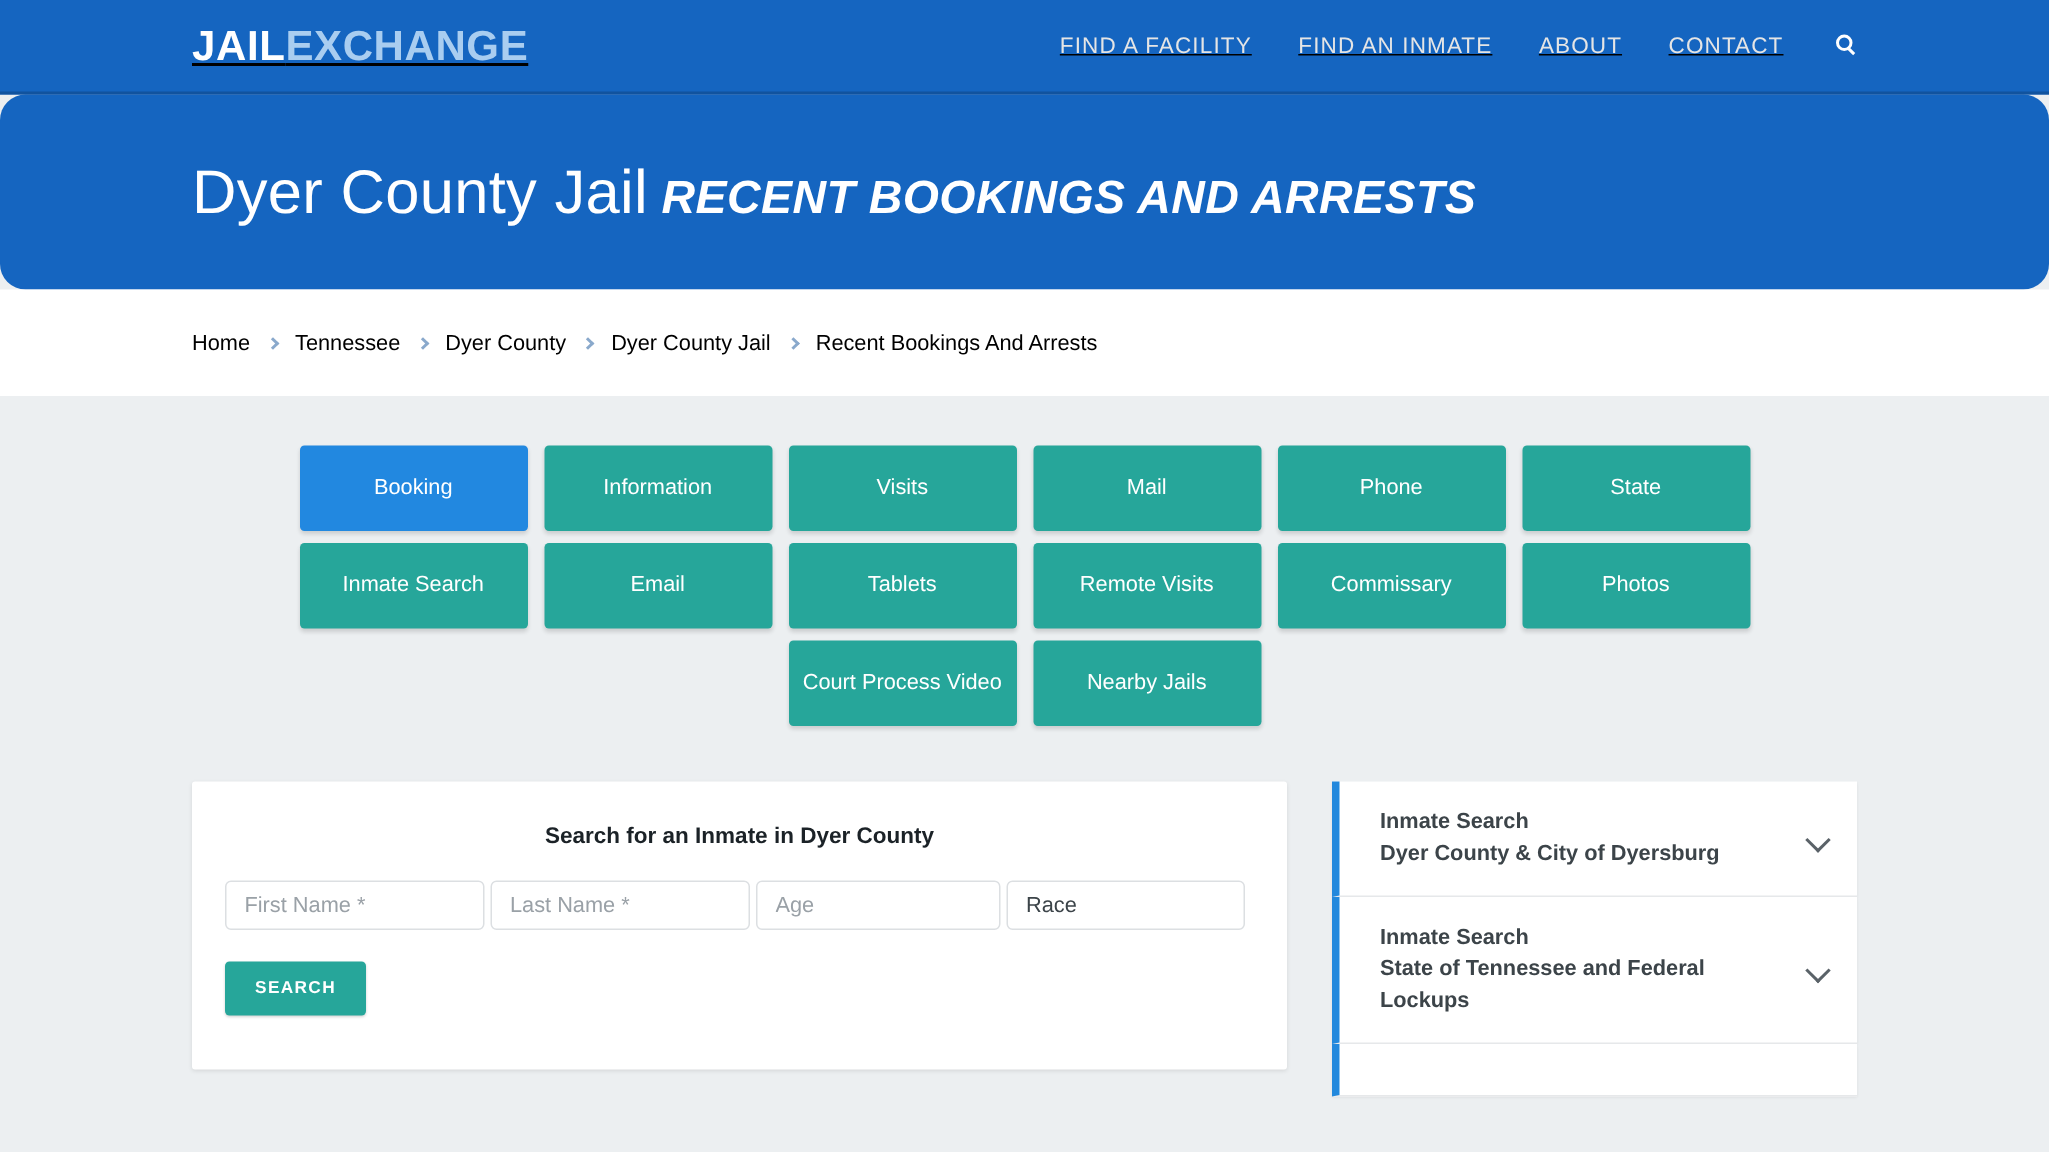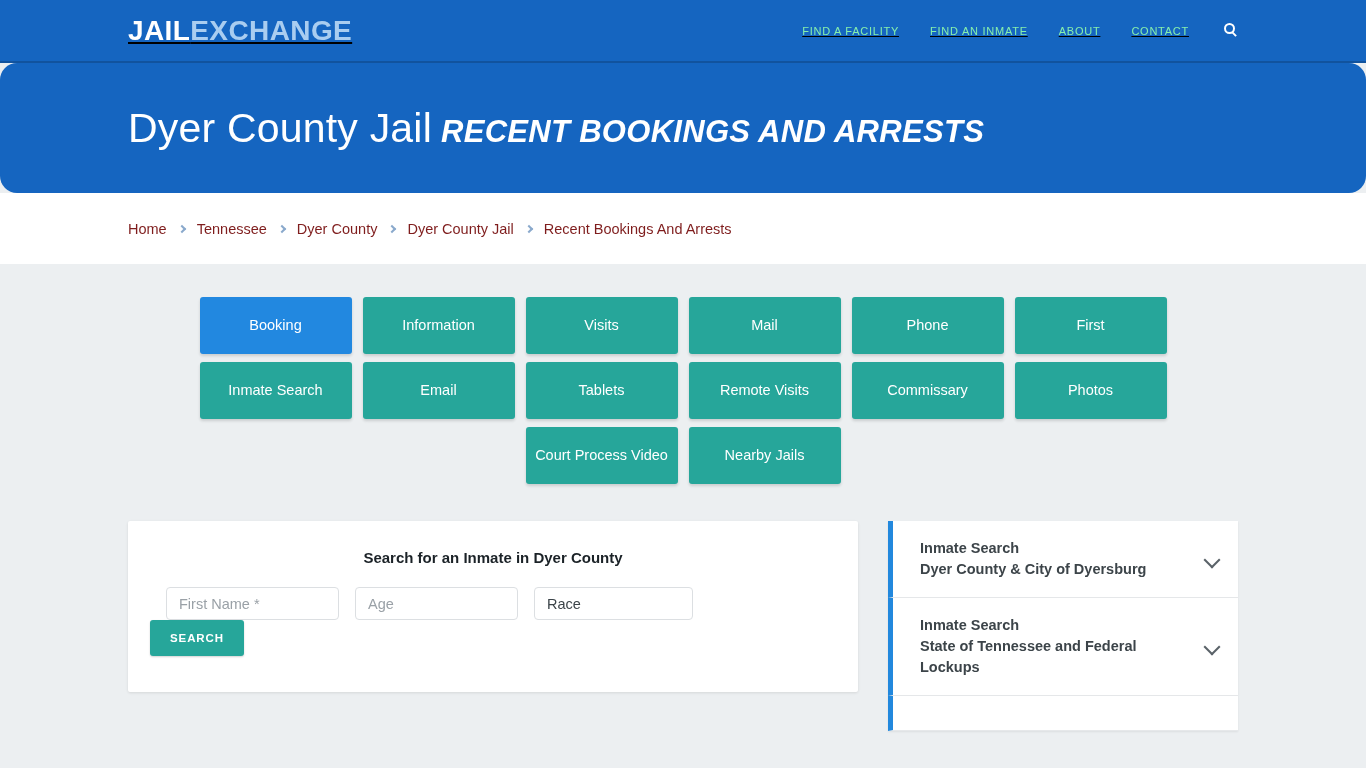--- a/index.html
+++ b/index.html
@@ -32,22 +32,22 @@
   .logo .l { color: #a9cdf0; }
 
   .nav {
     margin-left: auto;
     margin-right: 126px;
     display: flex;
     align-items: center;
     gap: 31px;
   }
   .nav a {
-    color: #86efac;
-    font-size: 11px;
+    color: #e5e5e5;
+    font-size: 15px;
     letter-spacing: .75px;
     text-decoration: none;
     white-space: nowrap;
   }
   .search-ico {
     display: inline-block;
     width: 16px; height: 16px;
     position: relative;
     margin-left: 4px;
   }
@@ -101,21 +101,21 @@
     display: flex;
     align-items: center;
   }
   .crumbs {
     margin-left: 128px;
     display: flex;
     align-items: center;
     font-size: 14.5px;
   }
   .crumbs a {
-    color: #7f1d1d;
+    color: #000000;
     text-decoration: none;
     white-space: nowrap;
   }
   .chev {
     display: inline-block;
     width: 6px; height: 6px;
     border-right: 2px solid #8aa9cc;
     border-bottom: 2px solid #8aa9cc;
     transform: rotate(-45deg);
     margin: 0 12px;
@@ -169,21 +169,21 @@
     box-shadow: 0 1px 3px rgba(0,0,0,.10);
   }
   .search-card { padding: 28px 22px 36px; }
   .search-card h2 {
     text-align: center;
     font-size: 15px;
     font-weight: 700;
     color: #1b2227;
     margin-bottom: 21px;
   }
-  .fields { display: flex; gap: 16px; margin-left: 16px; }
+  .fields { display: flex; gap: 4px; }
   .fields input, .fields select {
     height: 33px;
     border: 1px solid #dcdfe2;
     border-radius: 4px;
     padding: 0 12px;
     font-size: 14.5px;
     font-family: "Liberation Sans", sans-serif;
     color: #3c4449;
     background: #fff;
     outline: none;
@@ -199,20 +199,21 @@
     background-image:
       linear-gradient(45deg, transparent 50%, #5a6268 50%),
       linear-gradient(135deg, #5a6268 50%, transparent 50%);
     background-position:
       calc(100% - 18px) 14px,
       calc(100% - 13px) 14px;
     background-size: 5px 5px, 5px 5px;
     background-repeat: no-repeat;
   }
   .search-btn {
+    margin-top: 21px;
     width: 94px; height: 36px;
     background: #26a69a;
     color: #fff;
     border: none;
     border-radius: 3px;
     font-size: 11.5px;
     font-weight: 700;
     letter-spacing: .9px;
     font-family: "Liberation Sans", sans-serif;
     cursor: pointer;
@@ -288,21 +289,21 @@
 </div>
 
 <div class="page">
 
   <div class="btn-grid">
     <div class="tile active">Booking</div>
     <div class="tile">Information</div>
     <div class="tile">Visits</div>
     <div class="tile">Mail</div>
     <div class="tile">Phone</div>
-    <div class="tile">First</div>
+    <div class="tile">State</div>
 
     <div class="tile">Inmate Search</div>
     <div class="tile">Email</div>
     <div class="tile">Tablets</div>
     <div class="tile">Remote Visits</div>
     <div class="tile">Commissary</div>
     <div class="tile">Photos</div>
 
     <div class="row3">
       <div class="tile">Court Process Video</div>
@@ -311,20 +312,21 @@
   </div>
 
   <div class="cols">
 
     <div class="left-col">
 
       <div class="card search-card">
         <h2>Search for an Inmate in Dyer County</h2>
         <div class="fields">
           <input class="f1" type="text" placeholder="First Name *" style="">
+          <input class="f2" type="text" placeholder="Last Name *" style="">
           <input class="f3" type="text" placeholder="Age" style="">
           <select class="f4">
             <option>Race</option>
           </select>
         </div>
         <button class="search-btn">SEARCH</button>
       </div>
 
     </div>
 

